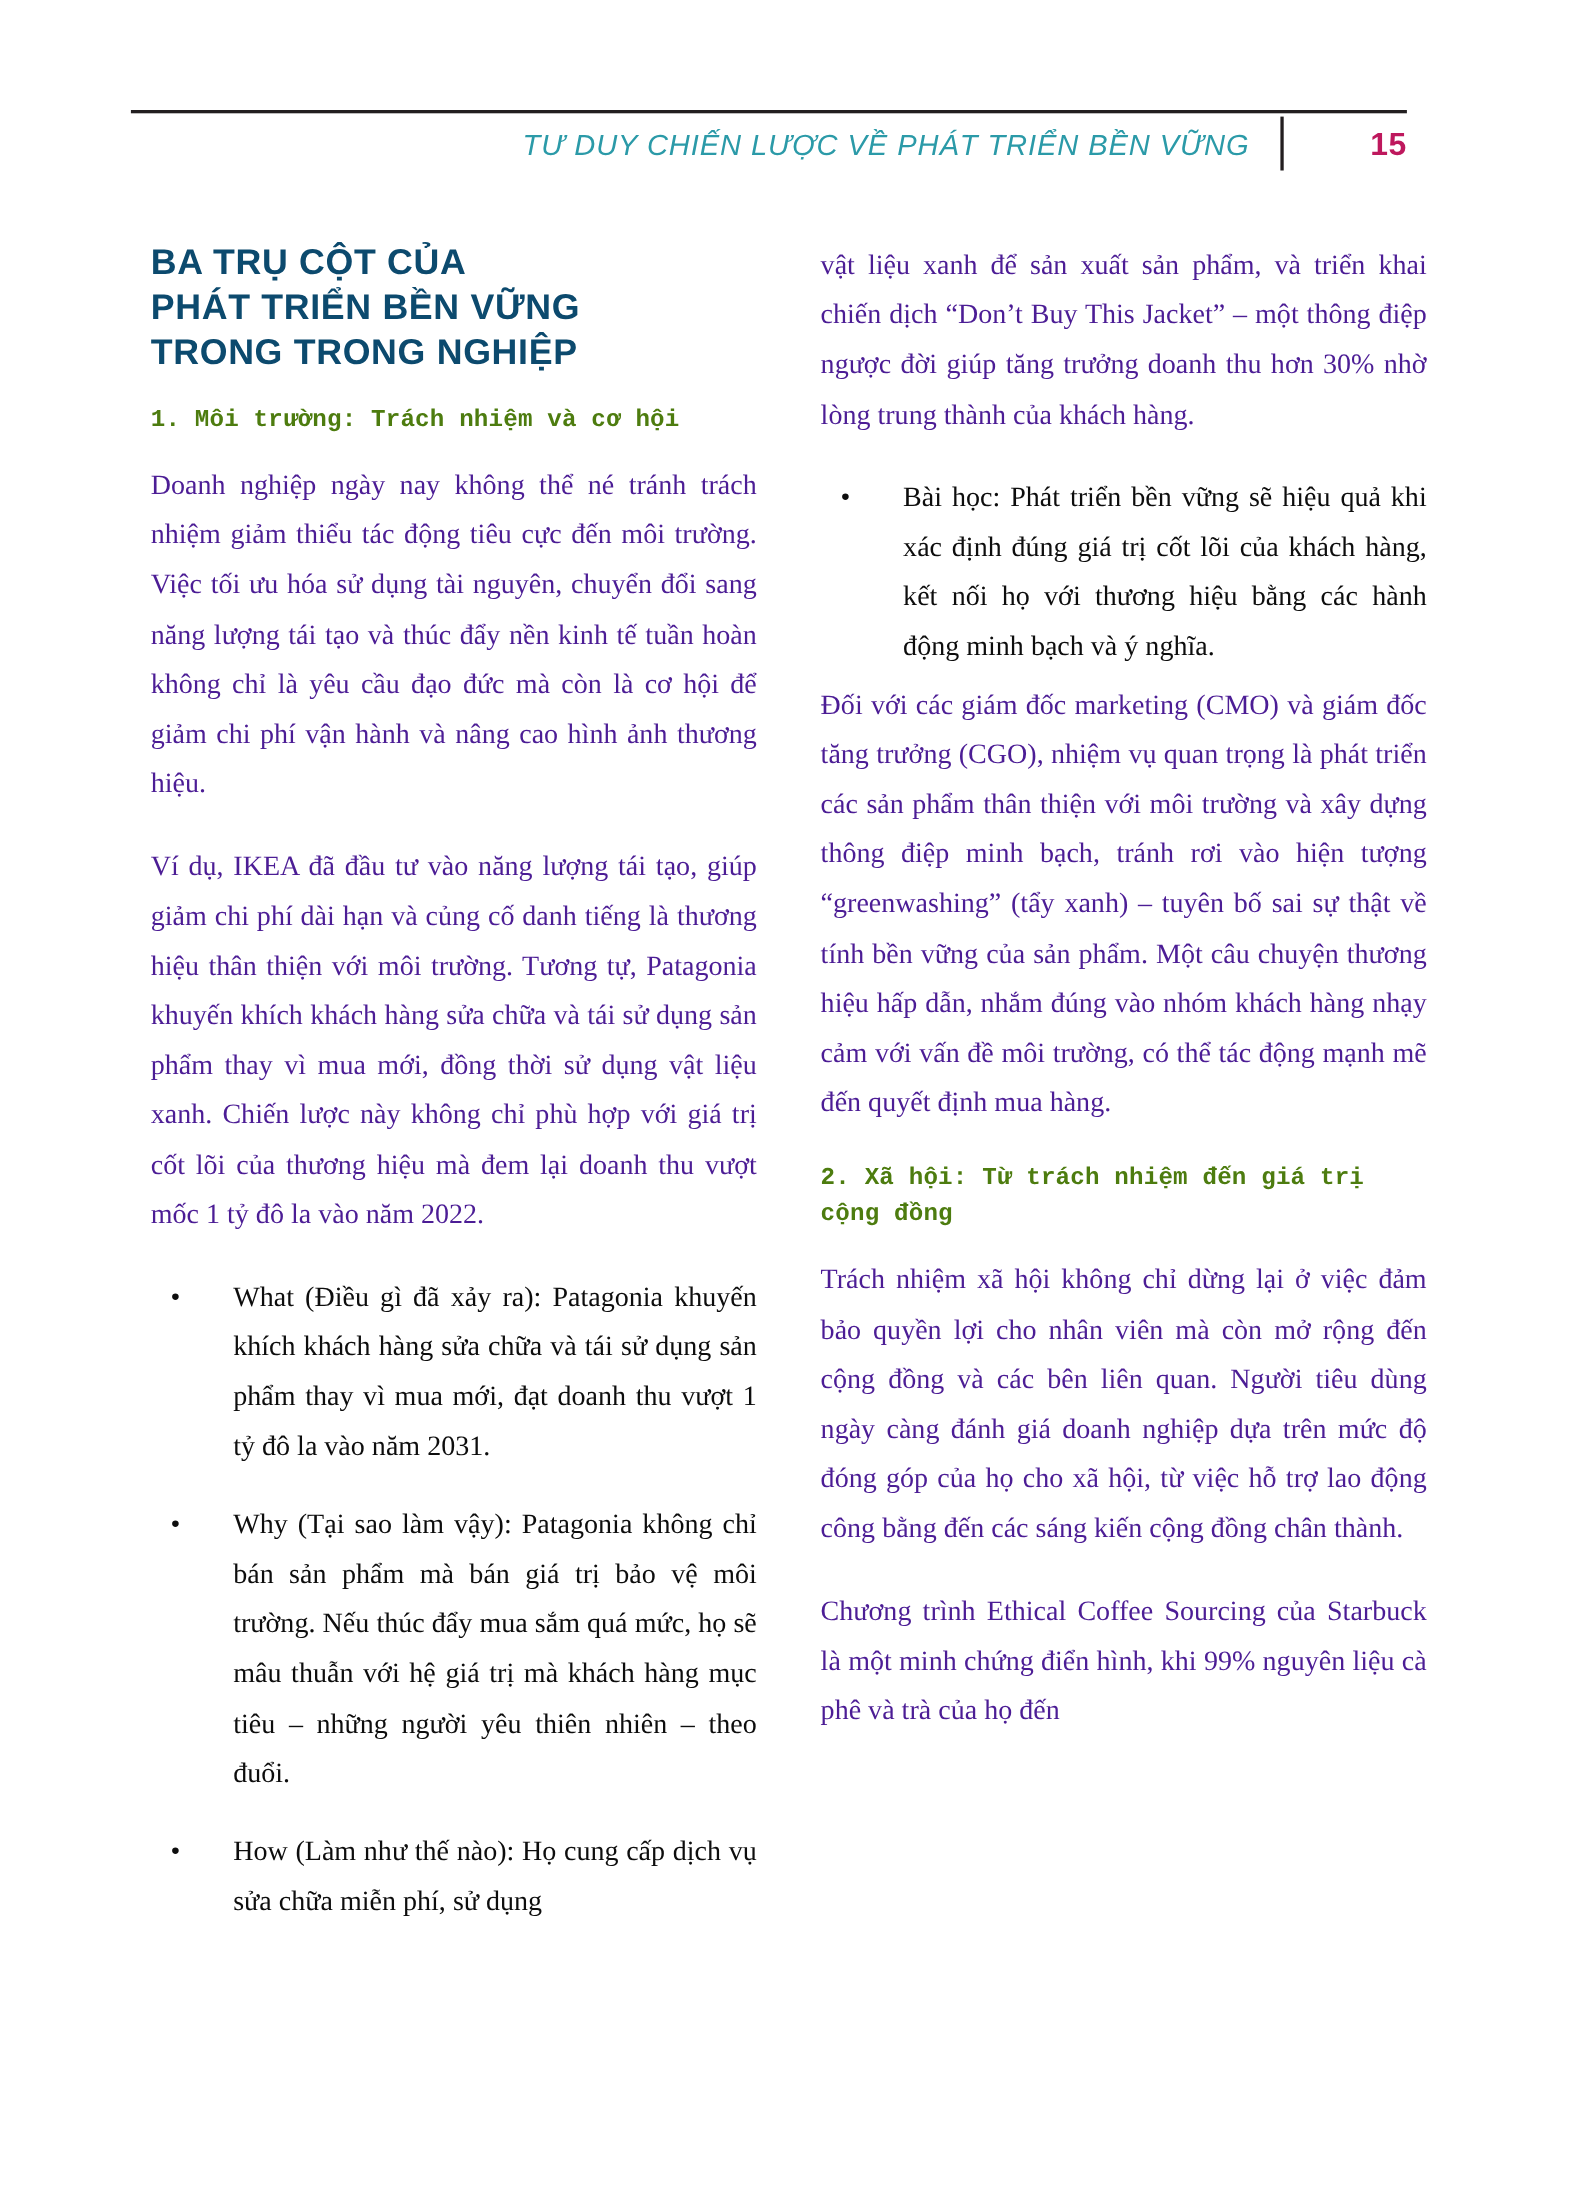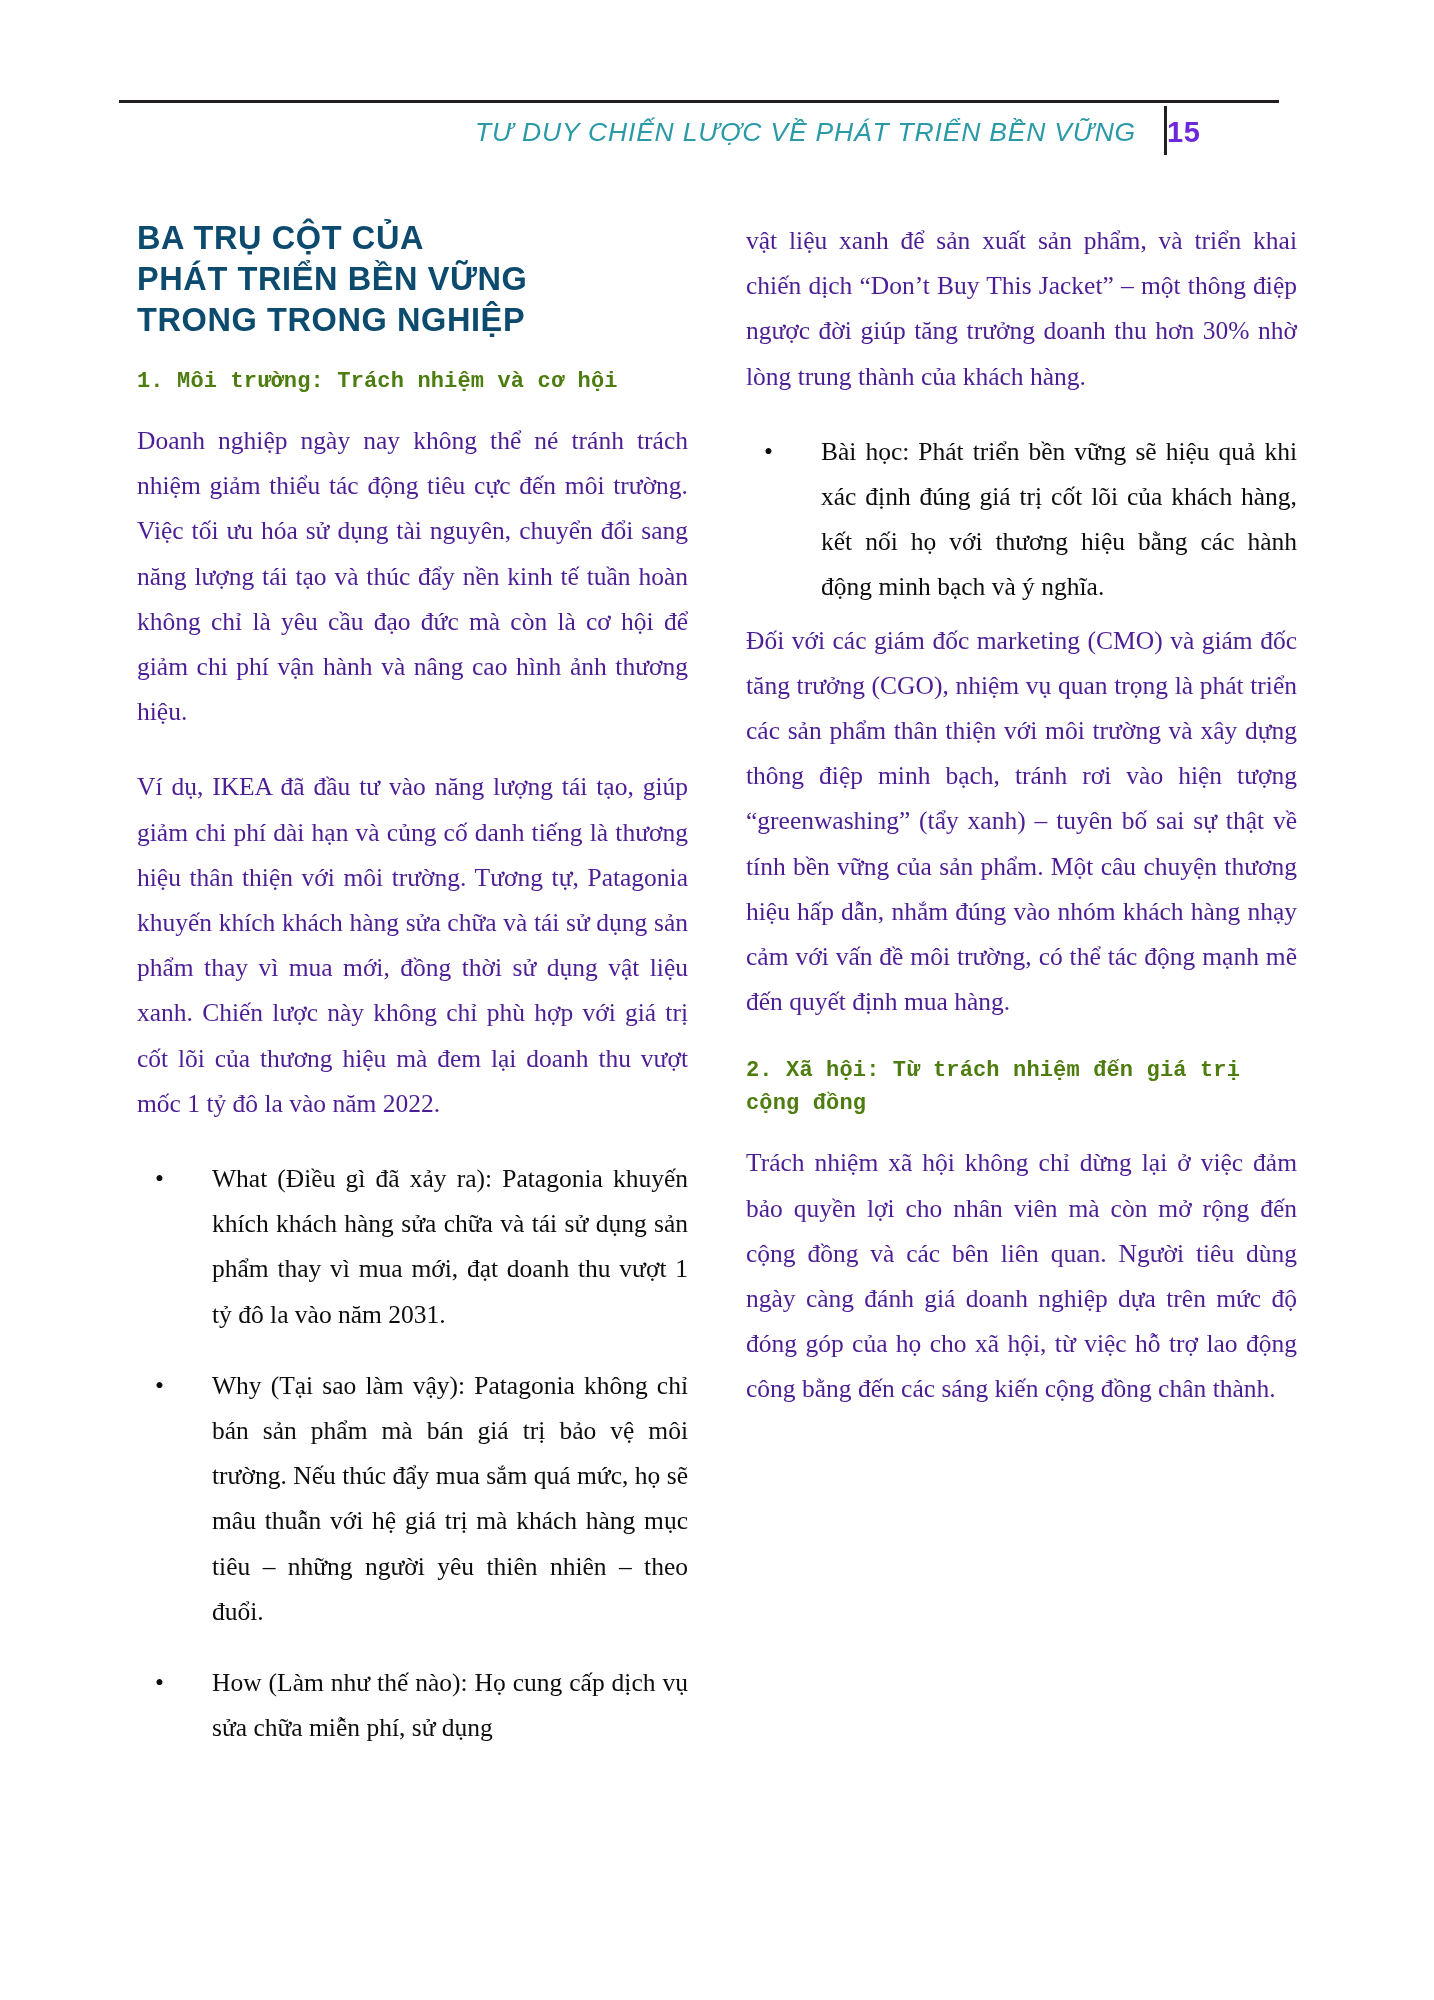--- a/index.html
+++ b/index.html
@@ -57,23 +57,23 @@
   .header-divider {
     width: 3px;
     height: 49px;
     background: #231f20;
     margin-top: 2px;
   }
   .header-pageno {
     font-family: "Liberation Sans", sans-serif;
     font-weight: bold;
     font-size: 29px;
-    color: #6d28d9;
+    color: #be185d;
     width: 112px;
-    text-align: left;
+    text-align: right;
     padding-top: 6px;
     letter-spacing: 0.5px;
   }
 
   
   .columns {
     position: absolute;
     left: 137px;
     top: 218px;
     width: 1160px;
@@ -210,17 +210,18 @@
           <span>Bài học: Phát triển bền vững sẽ hiệu quả khi xác định đúng giá trị cốt lõi của khách hàng, kết nối họ với thương hiệu bằng các hành động minh bạch và ý nghĩa.</span>
         </li>
       </ul>
 
       <p class="body">Đối với các giám đốc marketing (CMO) và giám đốc tăng trưởng (CGO), nhiệm vụ quan trọng là phát triển các sản phẩm thân thiện với môi trường và xây dựng thông điệp minh bạch, tránh rơi vào hiện tượng “greenwashing” (tẩy xanh) – tuyên bố sai sự thật về tính bền vững của sản phẩm. Một câu chuyện thương hiệu hấp dẫn, nhắm đúng vào nhóm khách hàng nhạy cảm với vấn đề môi trường, có thể tác động mạnh mẽ đến quyết định mua hàng.</p>
 
       <h2 class="sec-heading rightcol">2. Xã hội: Từ trách nhiệm đến giá trị cộng đồng</h2>
 
       <p class="body">Trách nhiệm xã hội không chỉ dừng lại ở việc đảm bảo quyền lợi cho nhân viên mà còn mở rộng đến cộng đồng và các bên liên quan. Người tiêu dùng ngày càng đánh giá doanh nghiệp dựa trên mức độ đóng góp của họ cho xã hội, từ việc hỗ trợ lao động công bằng đến các sáng kiến cộng đồng chân thành.</p>
 
+      <p class="body">Chương trình Ethical Coffee Sourcing của Starbuck là một minh chứng điển hình, khi 99% nguyên liệu cà phê và trà của họ đến</p>
 
     </div>
 
   </div>
 </div>
 
 </body></html>

